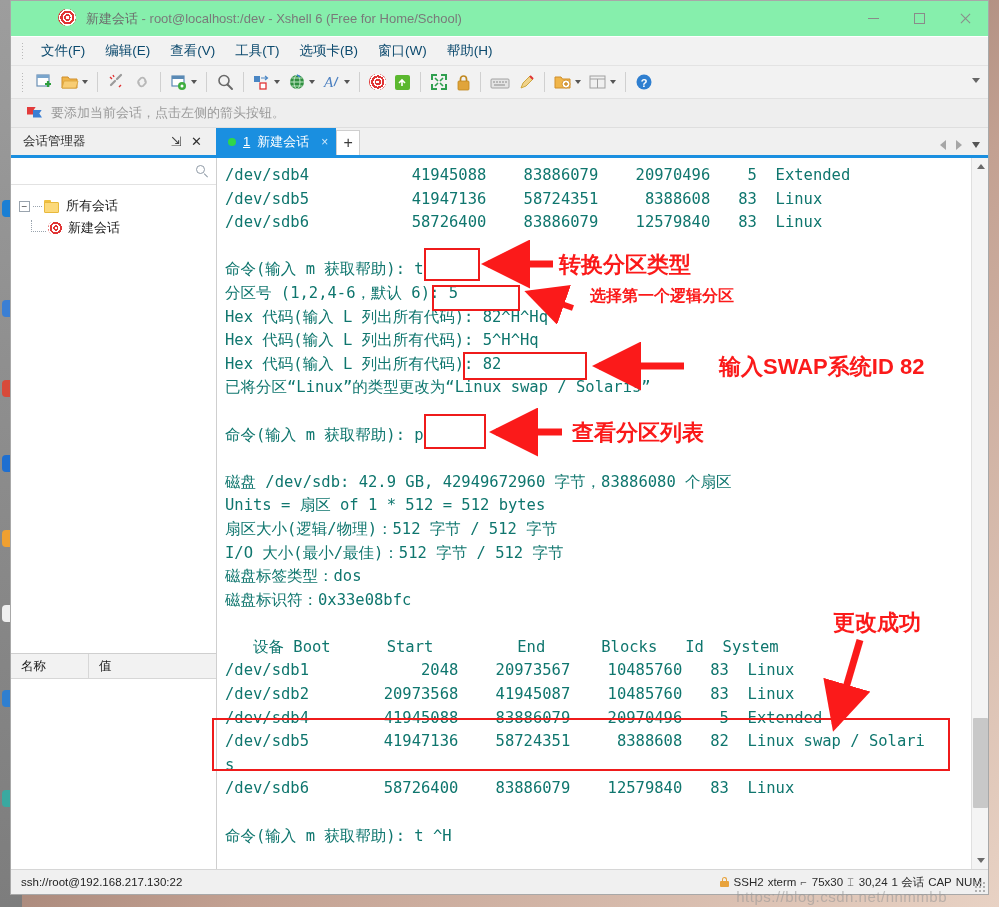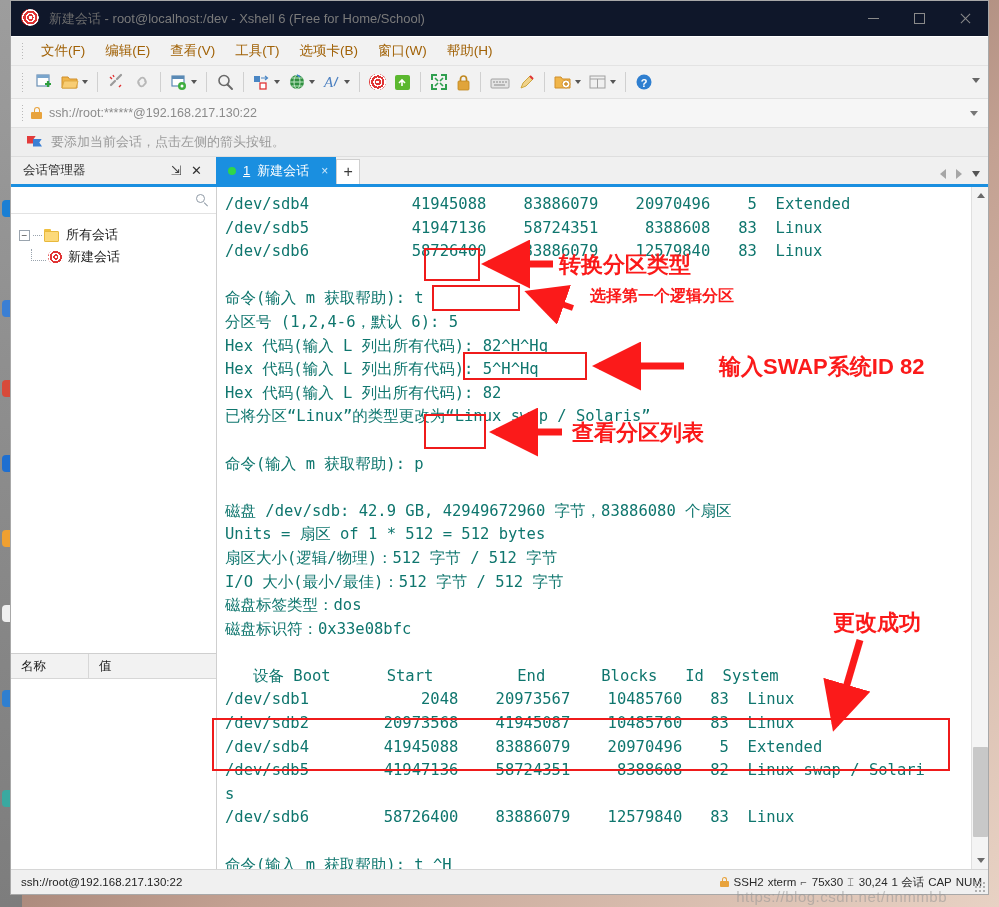--- a/index.html
+++ b/index.html
@@ -17,22 +17,22 @@
   }
   #desktop-strip .dk{position:absolute;left:2px;width:17px;height:17px;border-radius:4px;}
   
   #app-window{
     position:absolute;left:10px;top:0;width:979px;height:895px;
     background:#ffffff;border:1px solid #a8a8a8;box-sizing:border-box;
     display:flex;flex-direction:column;
   }
   
   #title-bar{
-    height:35px;min-height:35px;background:#0f172a;display:flex;align-items:center;
-    border-bottom:1px solid #ffffff;position:relative;
+    height:35px;min-height:35px;background:#86efac;display:flex;align-items:center;
+    border-bottom:1px solid #ffffff;position:relative;padding-left:37px;
   }
   #app-icon{width:20px;height:20px;margin-left:10px;margin-right:8px;position:relative;}
   .snail{
     width:18px;height:17px;border-radius:50%;
     background:
       radial-gradient(circle at 52% 50%, #ffffff 0 12%, #e03434 12% 26%, #ffffff 26% 38%, #e03434 38% 55%, #ffffff 55% 66%, #e03434 66% 100%);
     box-shadow:0 0 0 0 rgba(0,0,0,0);
   }
   #title-text{color:#7a7a7a;font-size:13px;white-space:nowrap;}
   #title-text .strong{color:#6c6c6c;}
@@ -45,21 +45,21 @@
   .glyph-close:before{transform:rotate(45deg);}
   .glyph-close:after{transform:rotate(-45deg);}
   
   #menu-bar{
     height:28px;min-height:28px;background:#f2f2f2;display:flex;align-items:center;
     border-bottom:1px solid #e3e3e3;padding-left:10px;
   }
   #menu-bar .grip{width:4px;height:18px;margin-right:6px;
     background-image:radial-gradient(#b9b9b9 1px, transparent 1px);
     background-size:3px 3px;}
-  .menu-item{padding:4px 10px;color:#a16207;font-size:13.5px;cursor:default;white-space:nowrap;}
+  .menu-item{padding:4px 10px;color:#0c4a6e;font-size:13.5px;cursor:default;white-space:nowrap;}
   
   #toolbar{
     height:32px;min-height:32px;background:#f2f2f2;display:flex;align-items:center;
     border-bottom:1px solid #e1e1e1;padding-left:10px;position:relative;
   }
   #toolbar .grip{width:4px;height:20px;margin-right:6px;
     background-image:radial-gradient(#b9b9b9 1px, transparent 1px);
     background-size:3px 3px;}
   .tb{height:26px;display:flex;align-items:center;justify-content:center;padding:0 4px;cursor:default;}
   .tb-sep{width:1px;height:20px;background:#d0d0d0;margin:0 5px;}
@@ -353,29 +353,20 @@
     <div class="tb-sep"></div>
     <div class="tb">
       <svg width="18" height="18" viewBox="0 0 18 18">
           <circle cx="9" cy="9" r="7.5" fill="#2f7fd0"></circle>
           <text x="9" y="13.5" text-anchor="middle" font-family="Liberation Sans, sans-serif" font-size="11" font-weight="bold" fill="#fff">?</text>
         </svg>
     </div>
     <div class="tb-overflow"></div>
   </div>
 
-  <div id="address-bar">
-    <div class="grip"></div>
-    <div class="lock-ico">
-        <div class="shackle"></div>
-        <div class="body"></div>
-      </div>
-    <div id="address-text">ssh://root:******@192.168.217.130:22</div>
-    <div id="address-caret"></div>
-  </div>
 
   <div id="hint-bar">
     <div class="flag-ico">
         <div class="r"></div>
         <div class="b"></div>
       </div>
     <div id="hint-text">要添加当前会话，点击左侧的箭头按钮。</div>
   </div>
 
   <div id="tab-strip">

